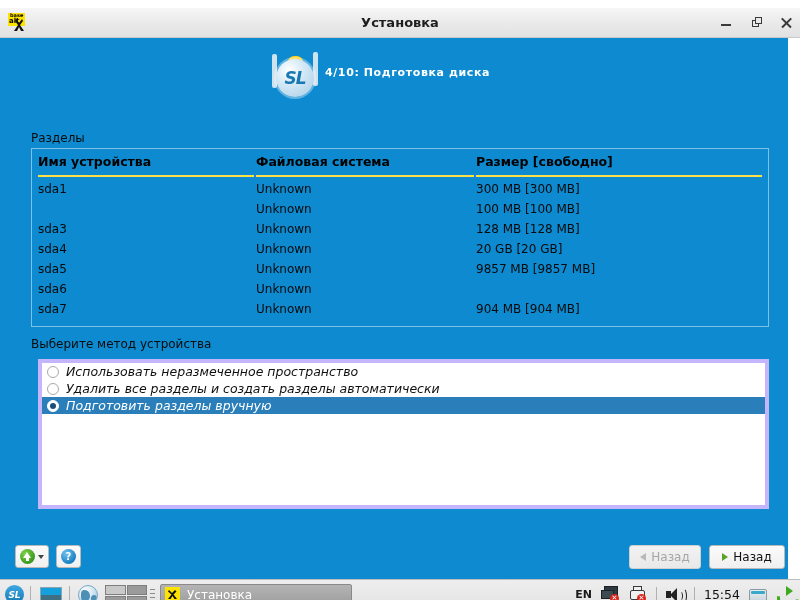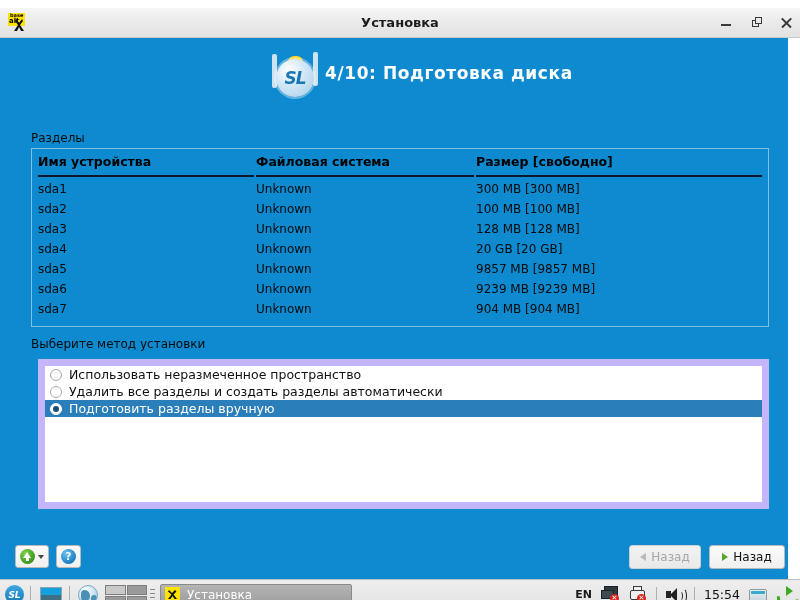--- a/index.html
+++ b/index.html
@@ -102,42 +102,42 @@
   .logo-fork {
     position: absolute; left: 4px; top: 6px; width: 5px; height: 34px;
     background: #cfe2ef; border-radius: 2px;
   }
   .logo-knife {
     position: absolute; left: 45px; top: 4px; width: 5px; height: 34px;
     background: #cfe2ef; border-radius: 2px;
   }
   .header-title {
     position: absolute; left: 325px; top: 9px; height: 50px; line-height: 50px;
-    font-size: 17px; font-weight: bold; color: #ffffff;
+    font-size: 11px; font-weight: bold; color: #ffffff;
     letter-spacing: 0.6px;
   }
 
   
   .lbl-partitions {
     position: absolute; left: 31px; top: 123px;
     font-size: 12px; color: #0c0c0c; text-align: right;
   }
   .table-frame {
     position: absolute; left: 31px; top: 140px;
     width: 738px; height: 179px;
     border: 1px solid #7fc0e4;
     box-sizing: border-box;
   }
   .thead {
     position: relative; height: 30px;
   }
   .th {
     position: absolute; top: 0; height: 26px; line-height: 26px;
     font-size: 12.5px; font-weight: bold; color: #000;
-    border-bottom: 2px solid #0f172a;
+    border-bottom: 2px solid #fde047;
   }
   .th.c0 { left: 6px;   width: 216px; }
   .th.c1 { left: 224px; width: 218px; }
   .th.c2 { left: 444px; width: 286px; }
   .tbody { position: relative; }
   .trow { position: relative; height: 20px; }
   .td {
     position: absolute; top: 0; height: 20px; line-height: 20px;
     font-size: 12px; color: #0a0a0a; white-space: nowrap;
   }
@@ -147,23 +147,24 @@
 
   
   .lbl-method {
     position: absolute; left: 31px; top: 329px;
     font-size: 12px; color: #0c0c0c;
   }
   .listbox {
     position: absolute; left: 38px; top: 351px;
     width: 731px; height: 150px;
     background: #ffffff;
-    border: 7px solid #c4b5fd;
+    border: 4px solid #c4b5fd;
     box-sizing: border-box;
     overflow: hidden;
+    font-style: italic;
   }
   .opt-row {
     position: relative; height: 17px;
     display: flex; align-items: center;
     padding-left: 5px;
     box-sizing: border-box;
   }
   .opt-row.selected { background: #2a7fba; align-items: center; }
   .radio {
     width: 12px; height: 12px; border-radius: 50%;
@@ -443,21 +444,20 @@
       <div class="th c2">Размер [свободно]</div>
       <div class="th c1">Файловая система</div>
     </div>
     <div class="tbody">
       <div class="trow">
         <div class="td c0">sda1</div>
         <div class="td c1">Unknown</div>
         <div class="td c2">300 MB [300 MB]</div>
       </div>
       <div class="trow">
-        <div class="td c0">sda2</div>
         <div class="td c1">Unknown</div>
         <div class="td c2">100 MB [100 MB]</div>
       </div>
       <div class="trow">
         <div class="td c0">sda3</div>
         <div class="td c1">Unknown</div>
         <div class="td c2">128 MB [128 MB]</div>
       </div>
       <div class="trow">
         <div class="td c0">sda4</div>
@@ -465,31 +465,30 @@
         <div class="td c2">20 GB [20 GB]</div>
       </div>
       <div class="trow">
         <div class="td c0">sda5</div>
         <div class="td c1">Unknown</div>
         <div class="td c2">9857 MB [9857 MB]</div>
       </div>
       <div class="trow">
         <div class="td c0">sda6</div>
         <div class="td c1">Unknown</div>
-        <div class="td c2">9239 MB [9239 MB]</div>
       </div>
       <div class="trow">
         <div class="td c0">sda7</div>
         <div class="td c1">Unknown</div>
         <div class="td c2">904 MB [904 MB]</div>
       </div>
     </div>
   </div>
 
-  <div class="lbl-method">Выберите метод установки</div>
+  <div class="lbl-method">Выберите метод устройства</div>
 
   <div class="listbox">
     <div class="opt-row">
       <span class="radio"></span>
       <span class="opt-label">Использовать неразмеченное пространство</span>
     </div>
     <div class="opt-row">
       <span class="radio"></span>
       <span class="opt-label">Удалить все разделы и создать разделы автоматически</span>
     </div>

